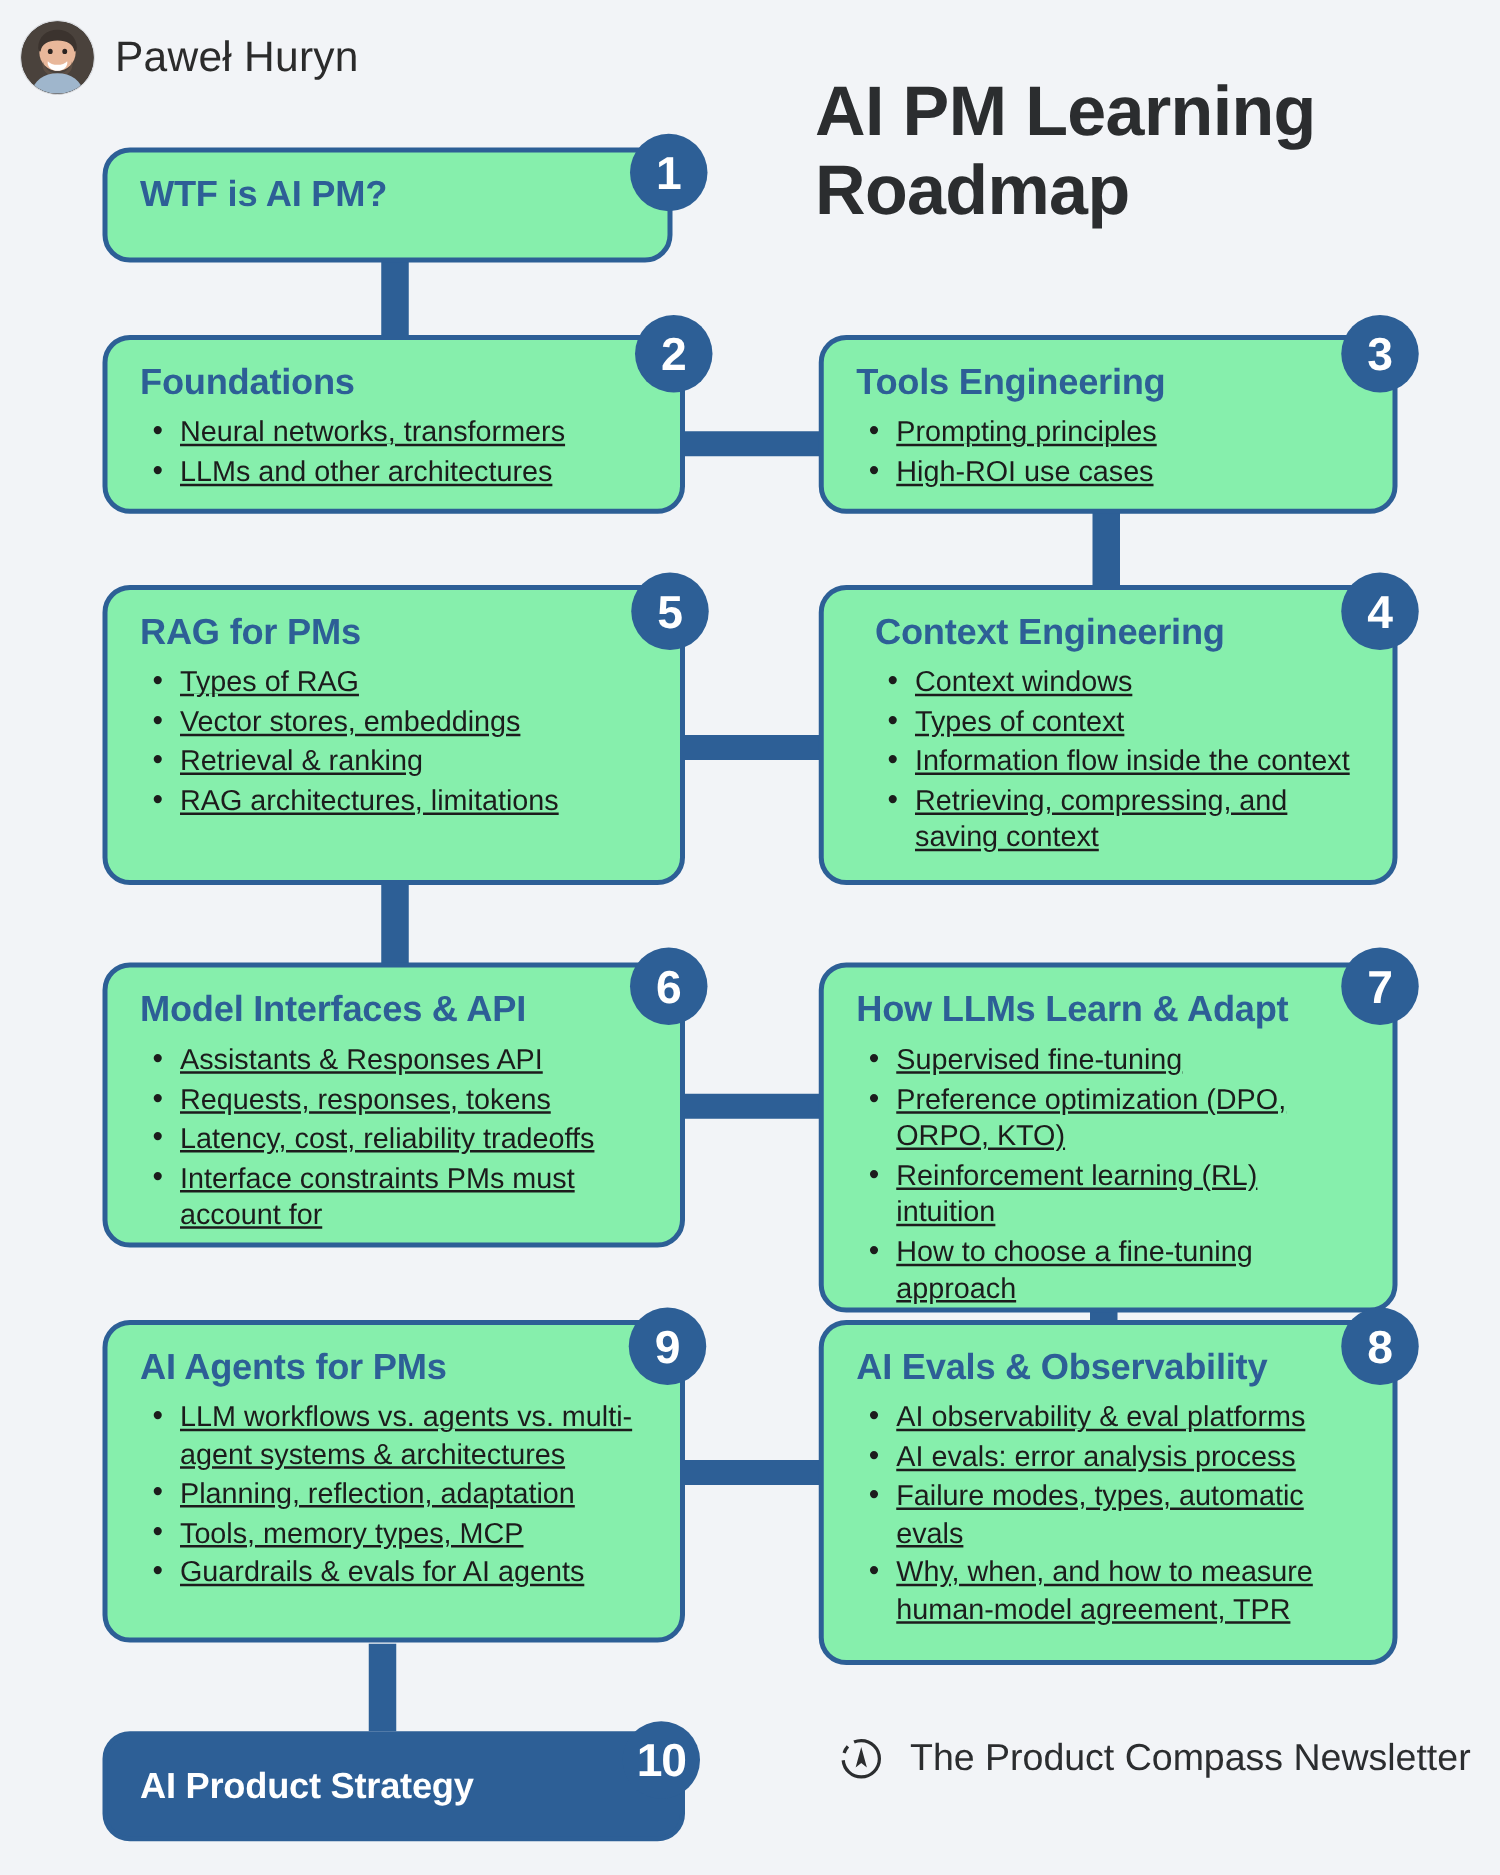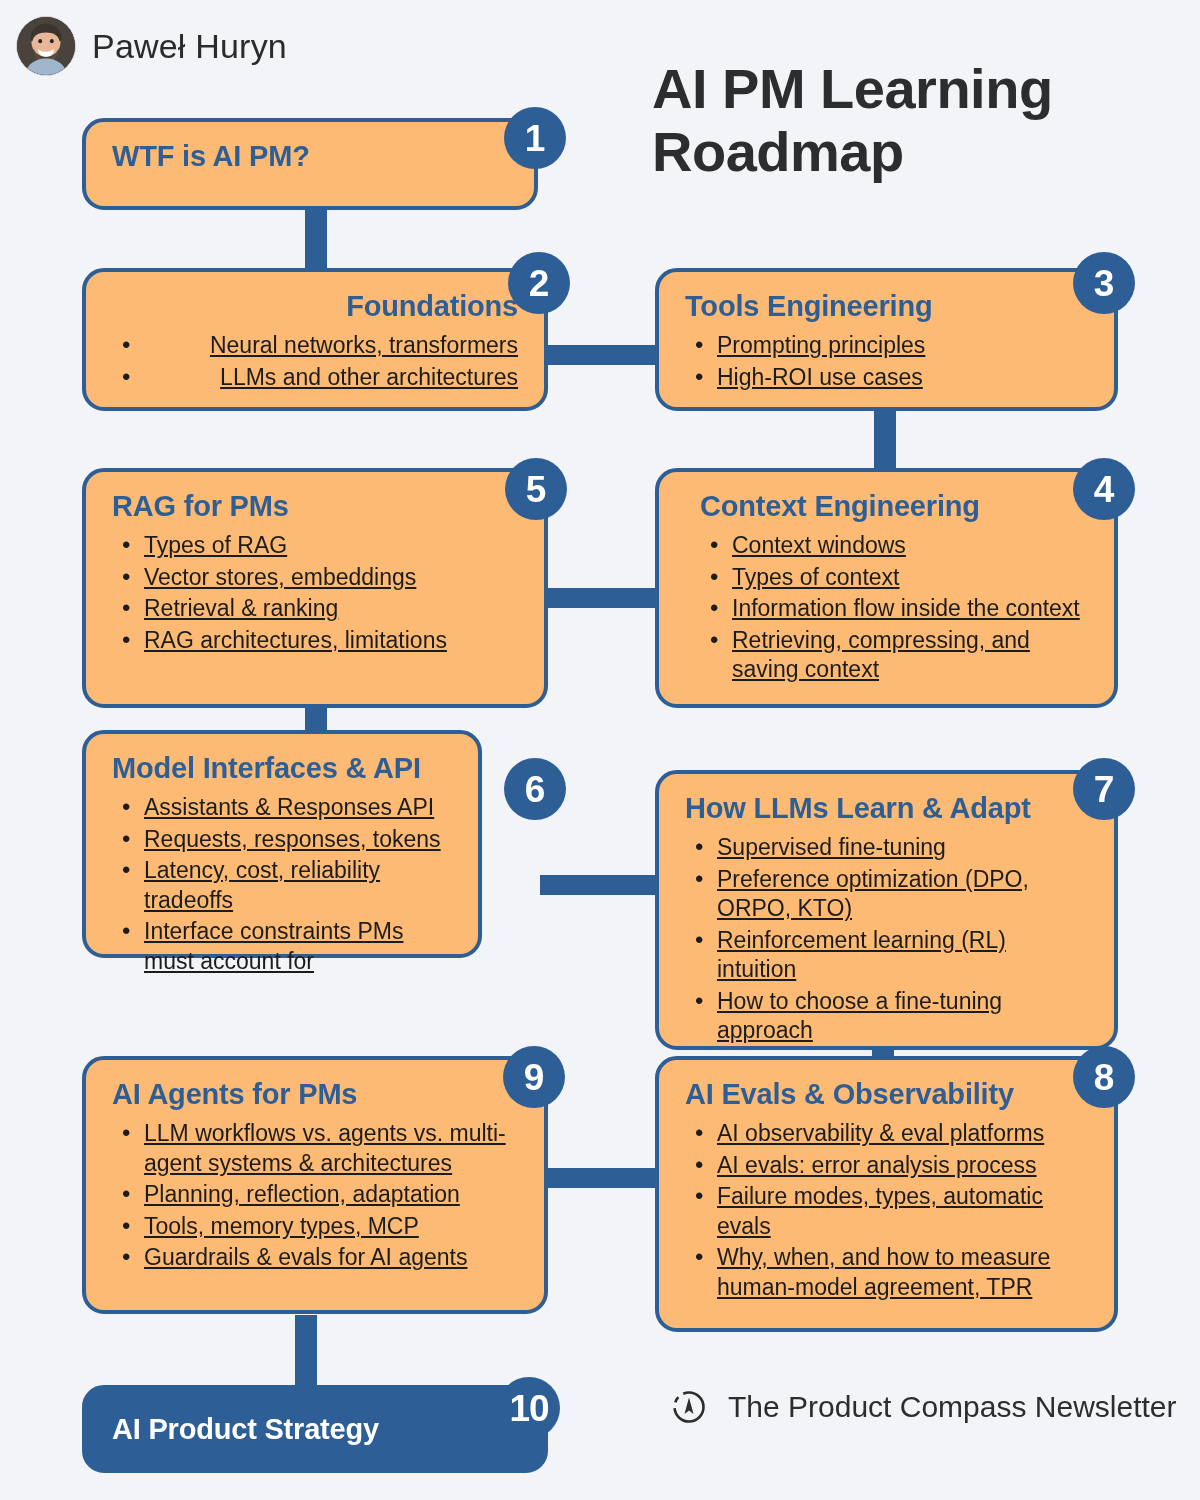--- a/index.html
+++ b/index.html
@@ -52,21 +52,21 @@
     letter-spacing: -0.5px;
   }
 
   
   .wires { position: absolute; inset: 0; z-index: 1; }
   .wire { position: absolute; background: #2d5f96; }
 
   
   .card {
     position: absolute;
-    background: #fdba74;
+    background: #86efac;
     border: 4px solid #2d5f96;
     border-radius: 22px;
     z-index: 2;
     padding: 18px 26px 16px 26px;
   }
   .card.filled {
     background: #2d5f96;
   }
   .card h2 {
     font-size: 29px;
@@ -178,21 +178,21 @@
   <div class="wire" style="left:540px; top:1168px; width:125px; height:20px;"></div>
 
   <div class="wire" style="left:295px; top:1315px; width:22px; height:70px;"></div>
 </div>
 
 <div class="card" style="left:82px; top:118px; width:456px; height:92px;">
   <h2>WTF is AI PM?</h2>
 </div>
 <div class="badge" style="left:504px; top:107px;">1</div>
 
-<div class="card" style="left:82px; top:268px; width:466px; height:143px;text-align:right;">
+<div class="card" style="left:82px; top:268px; width:466px; height:143px;">
   <h2>Foundations</h2>
   <ul>
     <li>Neural networks, transformers</li>
     <li>LLMs and other architectures</li>
   </ul>
 </div>
 <div class="badge" style="left:508px; top:252px;">2</div>
 
 <div class="card" style="left:655px; top:268px; width:463px; height:143px;">
   <h2>Tools Engineering</h2>
@@ -218,21 +218,21 @@
   <h2>Context Engineering</h2>
   <ul>
     <li>Context windows</li>
     <li>Types of context</li>
     <li>Information flow inside the context</li>
     <li>Retrieving, compressing, and saving context</li>
   </ul>
 </div>
 <div class="badge" style="left:1073px; top:458px;">4</div>
 
-<div class="card" style="left:82px; top:730px; width:400px; height:228px;">
+<div class="card" style="left:82px; top:770px; width:466px; height:228px;">
   <h2>Model Interfaces &amp; API</h2>
   <ul>
     <li>Assistants &amp; Responses API</li>
     <li>Requests, responses, tokens</li>
     <li>Latency, cost, reliability tradeoffs</li>
     <li>Interface constraints PMs must account for</li>
   </ul>
 </div>
 <div class="badge" style="left:504px; top:758px;">6</div>
 

